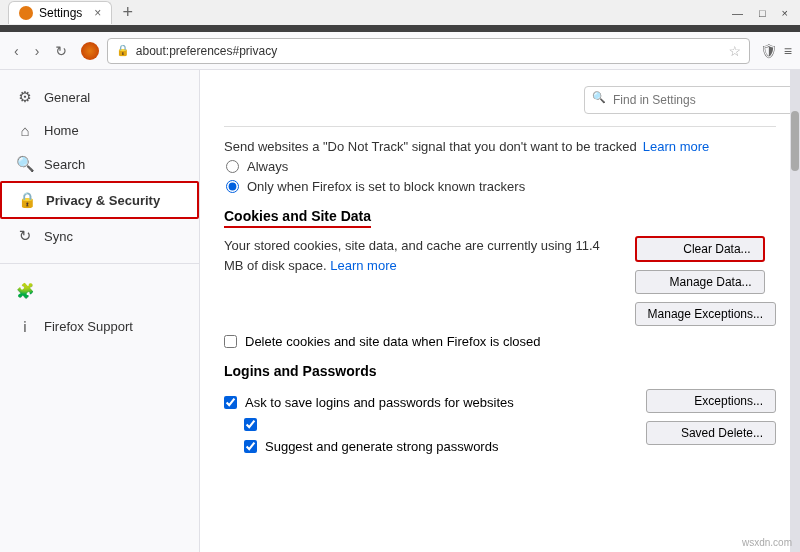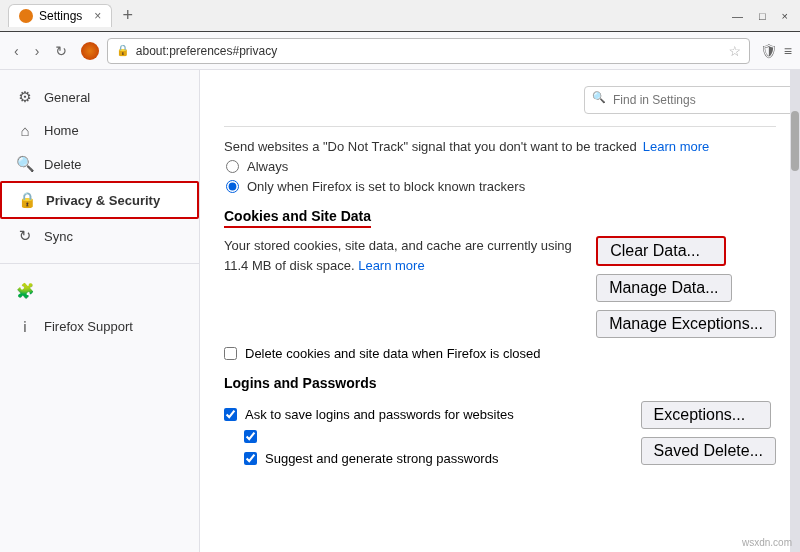--- a/index.html
+++ b/index.html
@@ -12,21 +12,21 @@
       overflow: hidden;
     }
 
     
     .title-bar {
       display: flex;
       align-items: center;
       background: #f0f0f0;
       height: 32px;
       padding: 0 8px;
-      border-bottom: 1px solid #404040;
+      border-bottom: 7px solid #404040;
     }
     .title-bar-tab {
       display: flex;
       align-items: center;
       background: #fff;
       border: 1px solid #ccc;
       border-bottom: none;
       border-radius: 6px 6px 0 0;
       padding: 4px 10px;
       font-size: 12px;
@@ -258,23 +258,23 @@
       gap: 8px;
       flex-direction: column;
       align-items: flex-start;
     }
     .btn {
       background: #f0f0f4;
       border: 1px solid #aaa;
       border-radius: 3px;
       padding: 4px 12px;
       cursor: pointer;
-      font-size: 16px;
+      font-size: 12px;
       min-width: 130px;
-      text-align: left;
+      text-align: right;
       margin-left: 12px;
     }
     .btn-highlighted {
       border: 2px solid #c00;
     }
 
     .row-with-buttons {
       display: flex;
       align-items: flex-start;
       gap: 10px;
@@ -367,21 +367,21 @@
     <div class="sidebar-item">
           <span class="sidebar-item-icon">⚙</span>
       <span>General</span>
         </div>
         <div class="sidebar-item">
           <span class="sidebar-item-icon">⌂</span>
       <span>Home</span>
         </div>
         <div class="sidebar-item">
           <span class="sidebar-item-icon">🔍</span>
-      <span>Delete</span>
+      <span>Search</span>
         </div>
         <div class="sidebar-item active">
           <span class="sidebar-item-icon">🔒</span>
       <span>Privacy &amp; Security</span>
         </div>
         <div class="sidebar-item">
           <span class="sidebar-item-icon">↻</span>
       <span>Sync</span>
         </div>
       </div>

